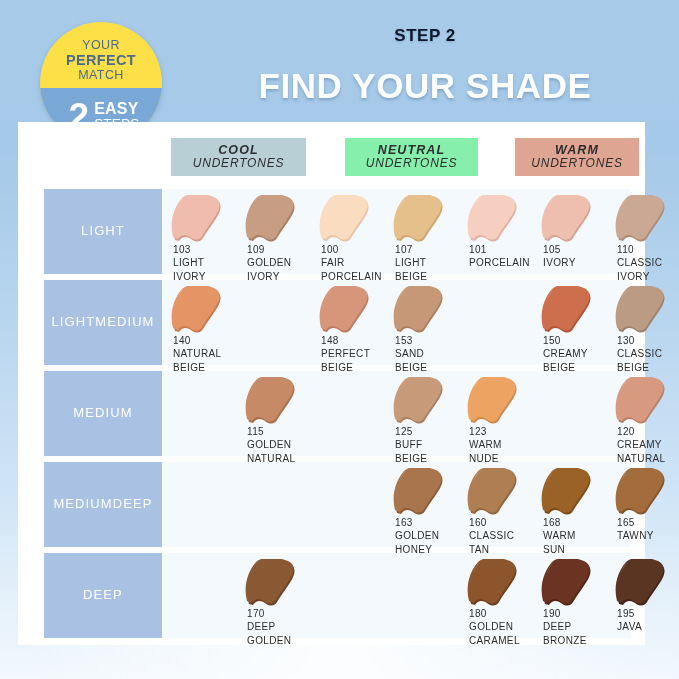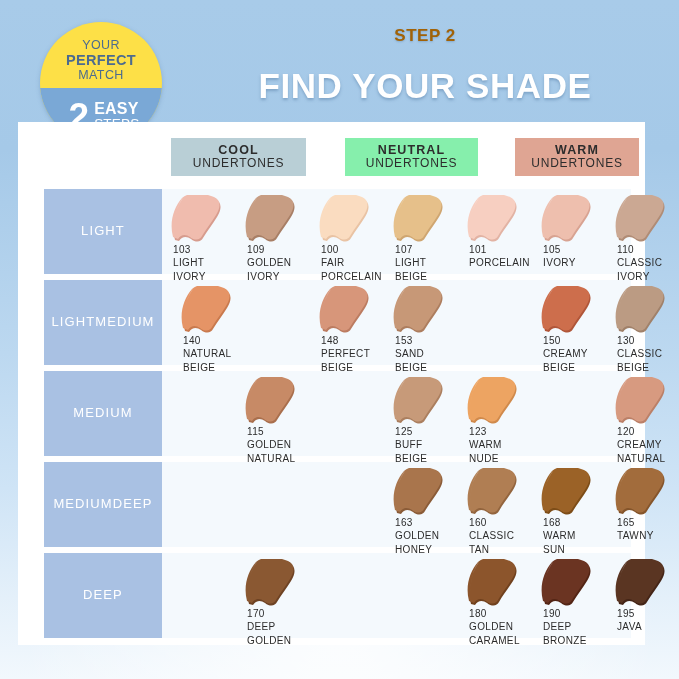--- a/index.html
+++ b/index.html
@@ -9,21 +9,21 @@
     background:
       radial-gradient(circle at 50% 92%, rgba(255,255,255,.85) 0%, rgba(255,255,255,0) 45%),
       linear-gradient(180deg,#a8cbe9 0%, #a5c9e8 22%, #bcd8f0 52%, #cfe4f6 72%, #e4f0fa 88%, #f2f8fd 100%);
     position:relative;
   }
   .stage{position:absolute;inset:0;}
 
   
   .title-wrap{position:absolute;left:190px;top:26px;width:470px;text-align:center;}
   .step{
-    font-size:17px;letter-spacing:.5px;color:#a16207;font-weight:700;
+    font-size:17px;letter-spacing:.5px;color:#0f172a;font-weight:700;
     text-shadow:0 1px 2px rgba(90,130,170,.45);
   }
   .headline{
     margin-top:20px;font-size:35px;font-weight:700;color:#ffffff;letter-spacing:.6px;
     text-shadow:0 2px 3px rgba(85,125,165,.5);
   }
 
   
   .badge{
     position:absolute;left:40px;top:22px;width:122px;height:122px;border-radius:50%;
@@ -46,21 +46,21 @@
 
   
   .card{
     position:absolute;left:18px;top:122px;width:627px;height:523px;background:#ffffff;
   }
 
   
   .undertones{position:absolute;left:0;top:0;width:627px;height:60px;}
   .ut{
     position:absolute;top:16px;height:38px;display:flex;flex-direction:column;
-    align-items:center;justify-content:center;line-height:1.08;color:#2d2d2d;
+    align-items:center;justify-content:center;line-height:1.08;color:#2d2d2d;font-style:italic;
   }
   .ut .l1{font-size:12.5px;font-weight:700;letter-spacing:1.1px;}
   .ut .l2{font-size:12px;letter-spacing:.8px;}
   .ut-cool{left:153px;width:135px;background:#b9cfd6;}
   .ut-neutral{left:327px;width:133px;background:#86efac;}
   .ut-warm{left:497px;width:124px;background:#dfa593;}
 
   
   .row{position:absolute;left:0;width:627px;}
   .row-band{position:absolute;left:97px;width:516px;height:100%;background:#f4f9fd;}
@@ -225,21 +225,21 @@
           </div>
         </div>
         <div class="row" style="top: 158px; height: 85px;">
           <div class="row-band" style="background: rgb(244, 249, 253);"></div>
           <div class="depth" style="background: rgb(169, 193, 227);">
             <span>LIGHT</span>
             <br>
             <span>MEDIUM</span>
           </div>
           <div class="shades">
-            <div class="cell" style="left: 10px;">
+            <div class="cell" style="left: 0px;">
               <div class="sw">
                 <svg width="62" height="50" viewBox="0 0 62 50">
                   <path d="M10 45 C6 30 10 14 18 5 C26 -2 40 0 50 4 C57 7 57 14 52 22 C47 30 42 36 38 43 C36 47 31 48 26 44 C22 41 17 41 14 46 Z" fill="#c97a4e"></path>
                   <path d="M8 42 C4 27 9 12 17 3 C25 -4 39 -2 49 2 C56 5 56 12 51 20 C46 28 41 34 37 41 C35 45 30 46 25 42 C21 39 16 39 13 44 Z" fill="#e59466"></path>
                   <path d="M17 4 C11 13 8 27 10 40 C8 27 11 12 18 3 Z" fill="#ffffff" opacity="0.55"></path>
                 </svg>
               </div>
               <div class="lab">
                 <div>140</div>
                 <div>NATURAL</div>

